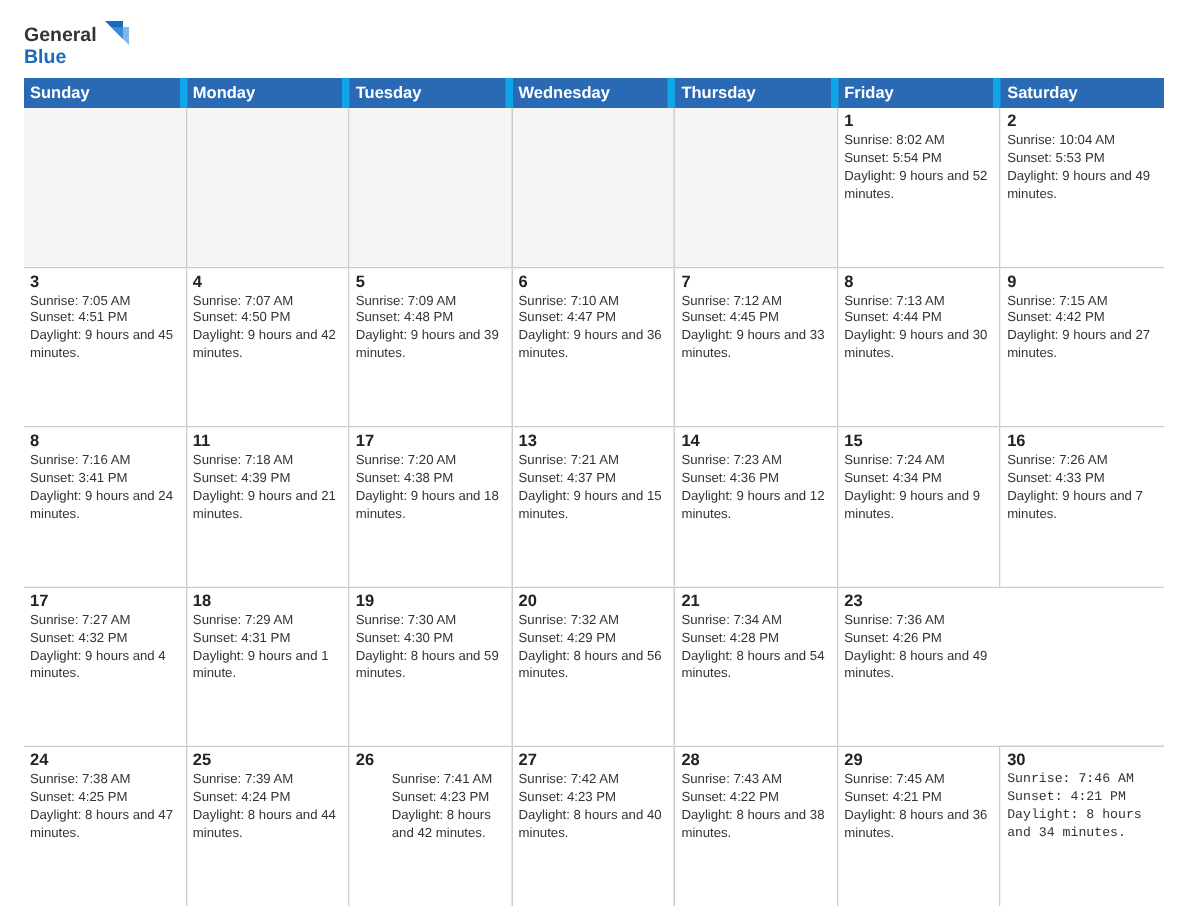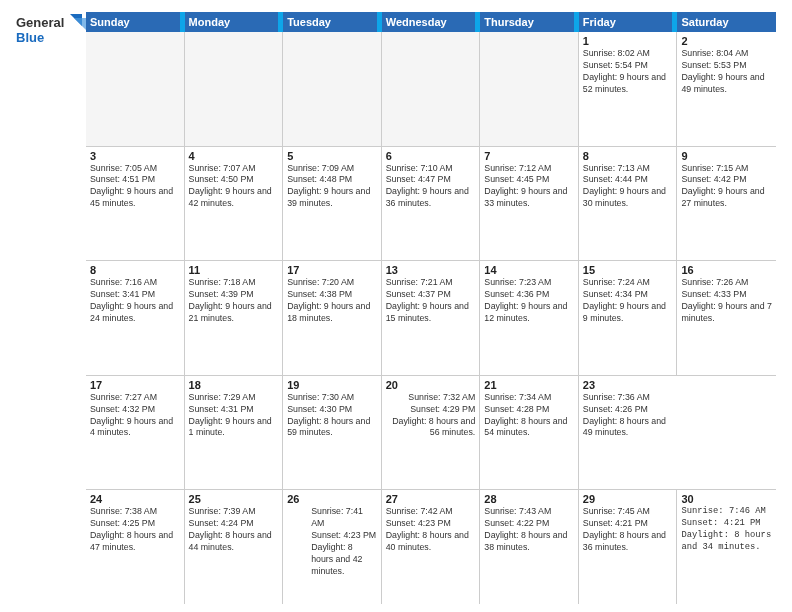--- a/index.html
+++ b/index.html
@@ -8,21 +8,21 @@
       background: #fff;
       width: 792px;
       height: 612px;
       overflow: hidden;
     }
     .page {
       width: 792px;
       height: 612px;
       padding: 12px 16px 8px 16px;
       display: flex;
-      flex-direction: row;
+      flex-direction: column;
     }
     .header {
       display: flex;
       align-items: flex-start;
       justify-content: space-between;
       margin-bottom: 4px;
     }
     .logo {
       display: flex;
       align-items: center;
@@ -133,21 +133,21 @@
           <div class="cal-cell empty"></div>
           <div class="cal-cell empty"></div>
           <div class="cal-cell">
             <span class="day-num">1</span>
             <div class="day-info" style="white-space: pre-line;">Sunrise: 8:02 AM
 Sunset: 5:54 PM
 Daylight: 9 hours and 52 minutes.</div>
           </div>
           <div class="cal-cell">
             <span class="day-num">2</span>
-            <div class="day-info" style="white-space: pre-line;">Sunrise: 8:04 AM
+            <div class="day-info" style="white-space: pre-line;">Sunrise: 10:04 AM
 Sunset: 5:53 PM
 Daylight: 9 hours and 49 minutes.</div>
           </div>
         </div>
         <div class="cal-row">
           <div class="cal-cell">
             <span class="day-num">3</span>
             <div class="day-info" style="white-space: pre-line;">Sunrise: 7:05 AM
 Sunset: 4:51 PM
 Daylight: 9 hours and 45 minutes.</div>
@@ -247,21 +247,21 @@
 Daylight: 9 hours and 1 minute.</div>
           </div>
           <div class="cal-cell">
             <span class="day-num">19</span>
             <div class="day-info" style="white-space: pre-line;">Sunrise: 7:30 AM
 Sunset: 4:30 PM
 Daylight: 8 hours and 59 minutes.</div>
           </div>
           <div class="cal-cell">
             <span class="day-num">20</span>
-            <div class="day-info" style="white-space: pre-line; text-align: right;">Sunrise: 7:32 AM
+            <div class="day-info" style="white-space: pre-line;">Sunrise: 7:32 AM
 Sunset: 4:29 PM
 Daylight: 8 hours and 56 minutes.</div>
           </div>
           <div class="cal-cell">
             <span class="day-num">21</span>
             <div class="day-info" style="white-space: pre-line;">Sunrise: 7:34 AM
 Sunset: 4:28 PM
 Daylight: 8 hours and 54 minutes.</div>
           </div>
           <div class="cal-cell">

